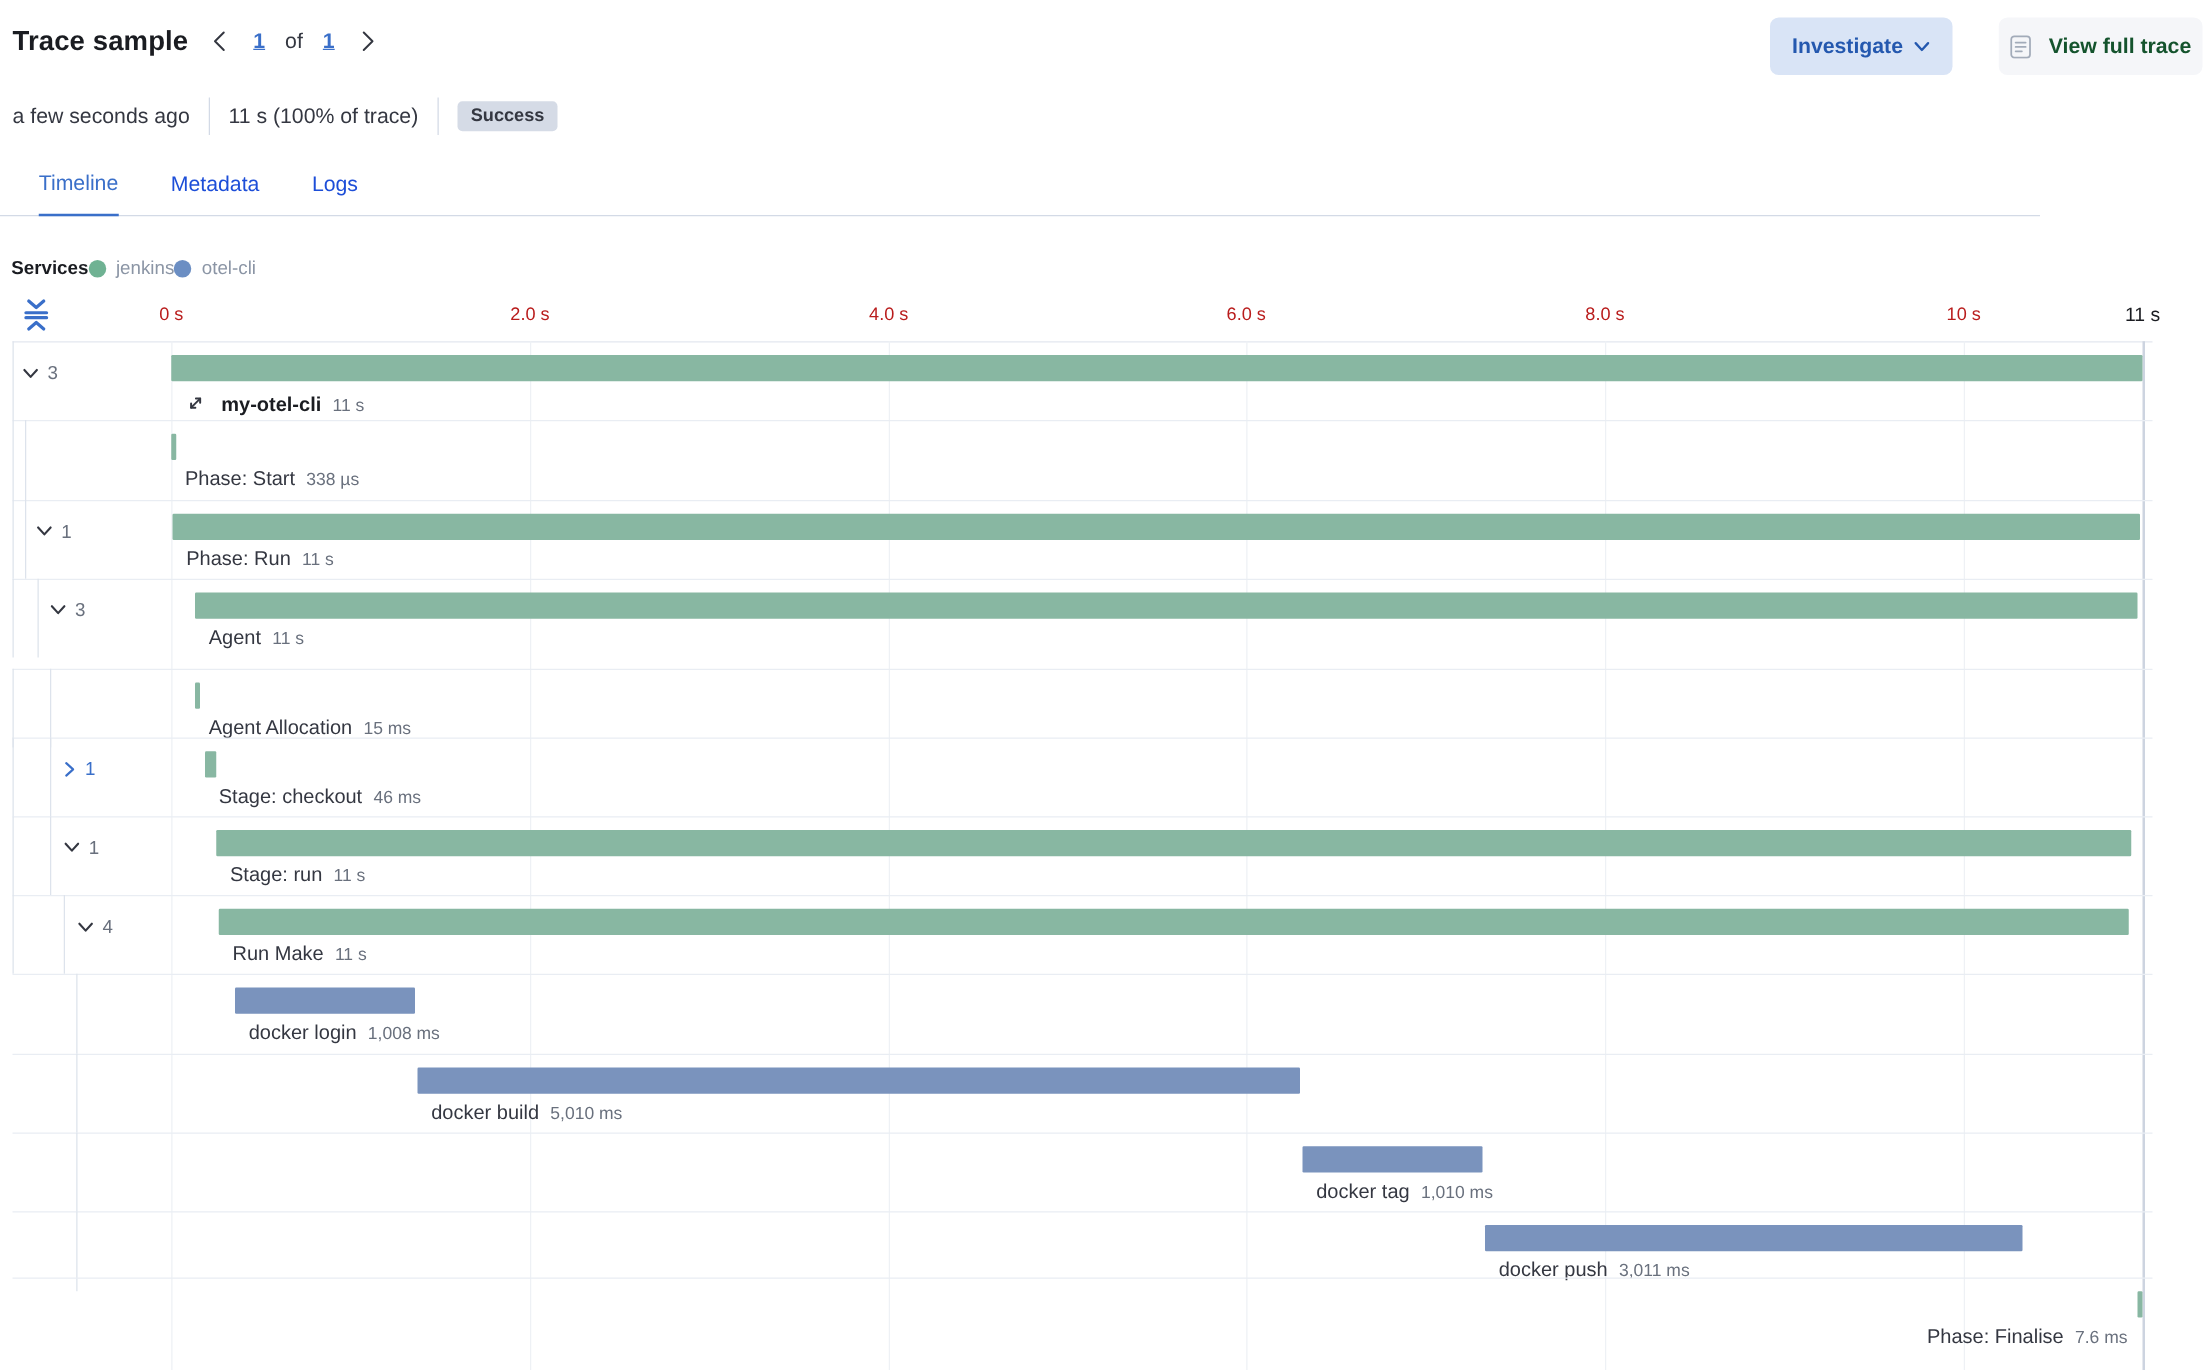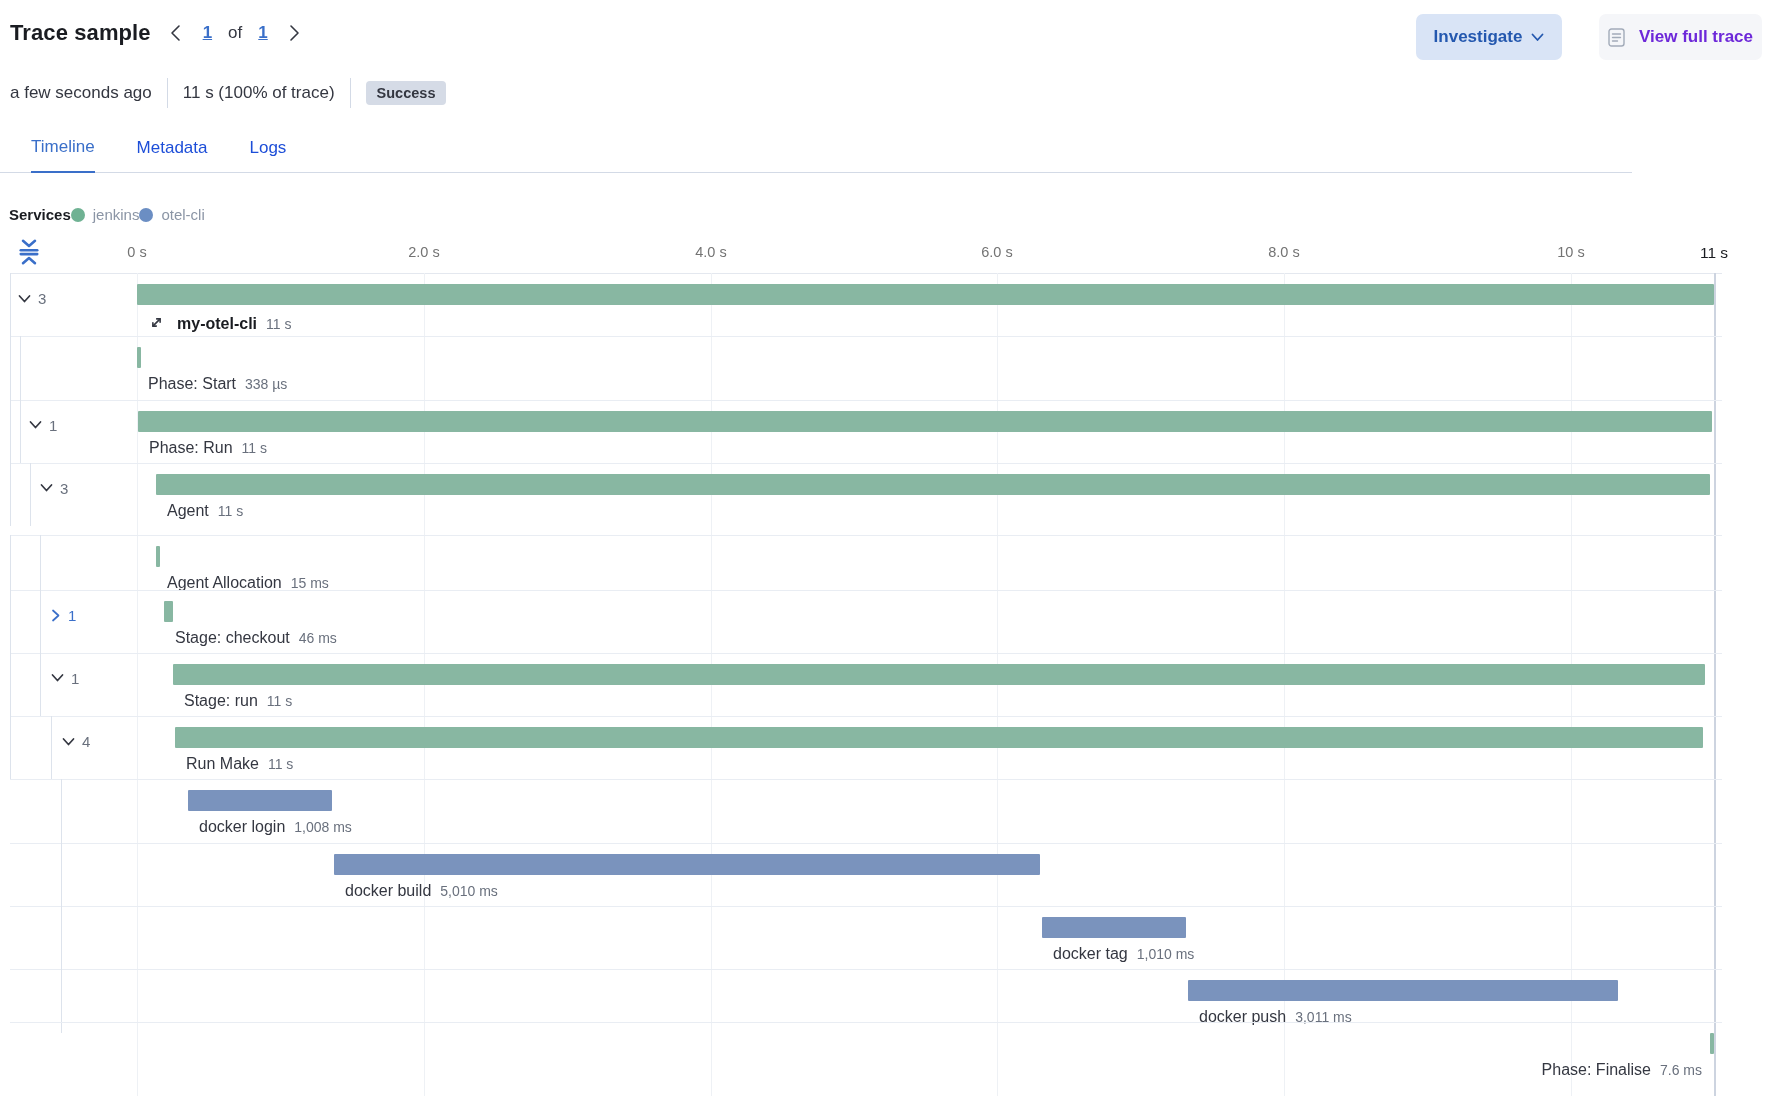--- a/index.html
+++ b/index.html
@@ -9,39 +9,39 @@
   .hdr{position:absolute;left:10px;top:20px;display:flex;align-items:center;gap:14px;}
   .hdr-title{font-size:22px;font-weight:700;color:#1a1c21;letter-spacing:.1px;}
   .pager{display:flex;align-items:center;gap:16px;font-size:17px;}
   .pg-chev{width:22px;height:22px;display:flex;align-items:center;justify-content:center;cursor:pointer;}
   .pg-link{color:#3a6fc9;font-weight:600;text-decoration:underline;cursor:pointer;}
   .pg-of{color:#343741;}
   .btn{position:absolute;top:14px;height:46px;border:none;border-radius:7px;display:flex;
        align-items:center;justify-content:center;gap:9px;font-size:17px;font-weight:600;
        font-family:"Liberation Sans",sans-serif;cursor:pointer;}
   .btn-investigate{left:1416px;width:146px;background:#d9e4f6;color:#2458af;}
-  .btn-viewtrace{left:1599px;width:163px;background:#f5f6f9;color:#6d28d9;gap:14px;}
+  .btn-viewtrace{left:1599px;width:163px;background:#f5f6f9;color:#14532d;gap:14px;}
   
   .summary{position:absolute;left:10px;top:78px;display:flex;align-items:center;gap:15px;font-size:17px;color:#343741;}
   .vdiv{width:1px;height:30px;background:#d3dae6;}
   .badge{background:#d5dbe6;color:#343741;font-size:14.5px;font-weight:600;border-radius:4px;padding:4px 11px;}
   
   .tabs{position:absolute;left:0;top:128px;width:1632px;height:45px;border-bottom:1px solid #d3dae6;
         display:flex;align-items:flex-end;padding-left:31px;box-sizing:border-box;gap:42px;}
   .tab{font-size:17px;padding-bottom:14px;cursor:pointer;color:#1d4ed8;font-weight:500;}
   .tab.active{color:#3a6fc9;border-bottom:2px solid #3a6fc9;margin-bottom:-1px;}
   
   .legend{position:absolute;left:9px;top:206px;display:flex;align-items:center;}
   .legend-title{font-size:15px;font-weight:700;color:#1a1c21;}
   .legend-item{display:flex;align-items:center;gap:8px;font-size:15px;color:#8b95a5;}
   .dot{width:14px;height:14px;border-radius:50%;}
   
   .axis{position:absolute;left:0;top:236px;width:1768px;height:36px;}
   .fold-icon{position:absolute;left:17px;top:2px;cursor:pointer;}
-  .tick{position:absolute;transform:translateX(-50%);font-size:14.5px;color:#737373;white-space:nowrap;top:8px;}
+  .tick{position:absolute;transform:translateX(-50%);font-size:14.5px;color:#b91c1c;white-space:nowrap;top:8px;}
   .tick.em{color:#1a1c21;font-size:15.5px;}
   
   .waterfall{position:absolute;left:0;top:273px;width:1768px;height:823px;}
   .wf-topline{position:absolute;left:10px;top:0;width:1712px;height:1px;background:#e4e8ef;}
   .gridline{position:absolute;top:0;bottom:0;width:1px;background:#eef1f5;}
   .endline{position:absolute;top:0;bottom:0;width:2px;background:#cdd4e0;}
   .wf-row{position:absolute;left:0;width:1768px;box-sizing:border-box;}
   .rowline{position:absolute;left:10px;width:1712px;height:1px;background:#e9edf3;top:0;}
   .guide{position:absolute;top:0;bottom:0;width:1px;background:#dde3ec;}
   .toggle{position:absolute;top:17px;display:flex;align-items:center;gap:7px;cursor:pointer;}

